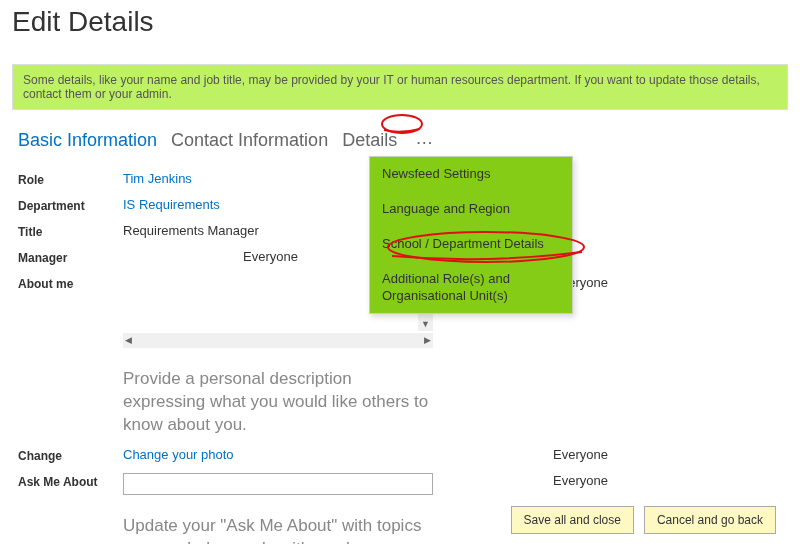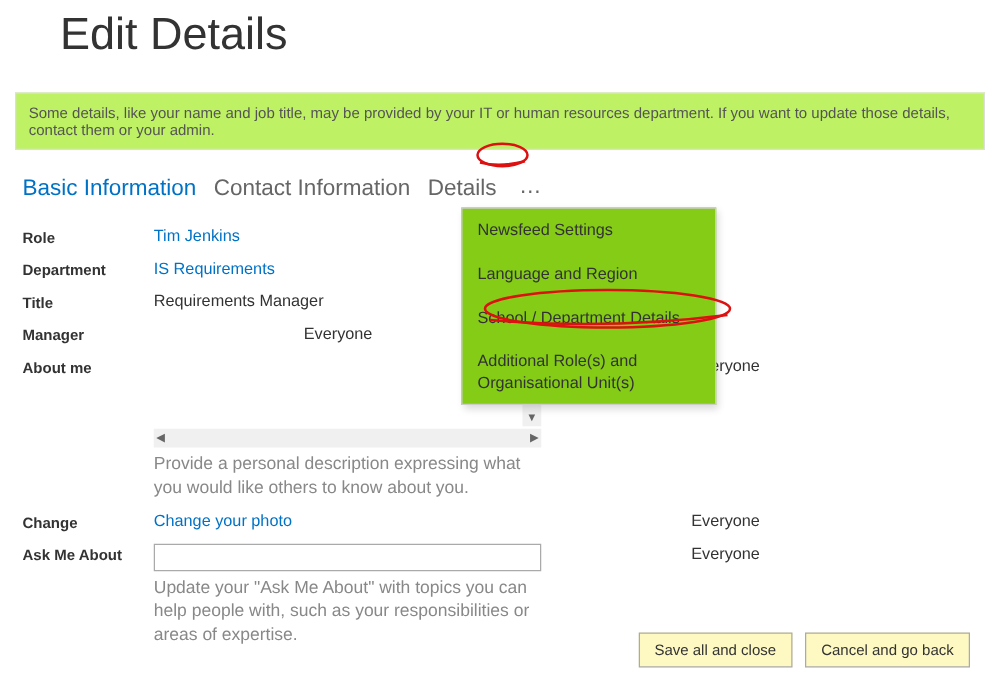--- a/index.html
+++ b/index.html
@@ -7,25 +7,24 @@
       font-family: "Segoe UI", Tahoma, sans-serif;
       font-size: 13px;
       color: #333;
       background: #fff;
       width: 800px;
       height: 544px;
       overflow: hidden;
       position: relative;
     }
     .page-title {
-      font-size: 36px;
+      font-size: 28px;
       font-weight: 300;
       color: #333;
       padding: 6px 12px 10px 12px;
-      margin-left: 36px;
     }
     .info-bar {
       margin: 16px 12px 18px 12px;
       background: #bef264;
       border: 1px solid #ddd;
       padding: 8px 10px;
       font-size: 12px;
       color: #555;
     }
     .tabs {
@@ -125,23 +124,23 @@
       align-items: center;
       margin-top: 2px;
     }
     .arrow {
       font-size: 9px;
       color: #666;
       line-height: 1;
       padding: 2px;
     }
     .helper {
-      font-size: 14px;
+      font-size: 17px;
       color: #888;
-      margin-top: 3px;
+      margin-top: 20px;
       width: 310px;
       line-height: 1.35;
     }
     .ask-input {
       width: 310px;
       height: 22px;
       border: 1px solid #aaa;
       padding: 2px 4px;
       font-family: inherit;
       font-size: 13px;

